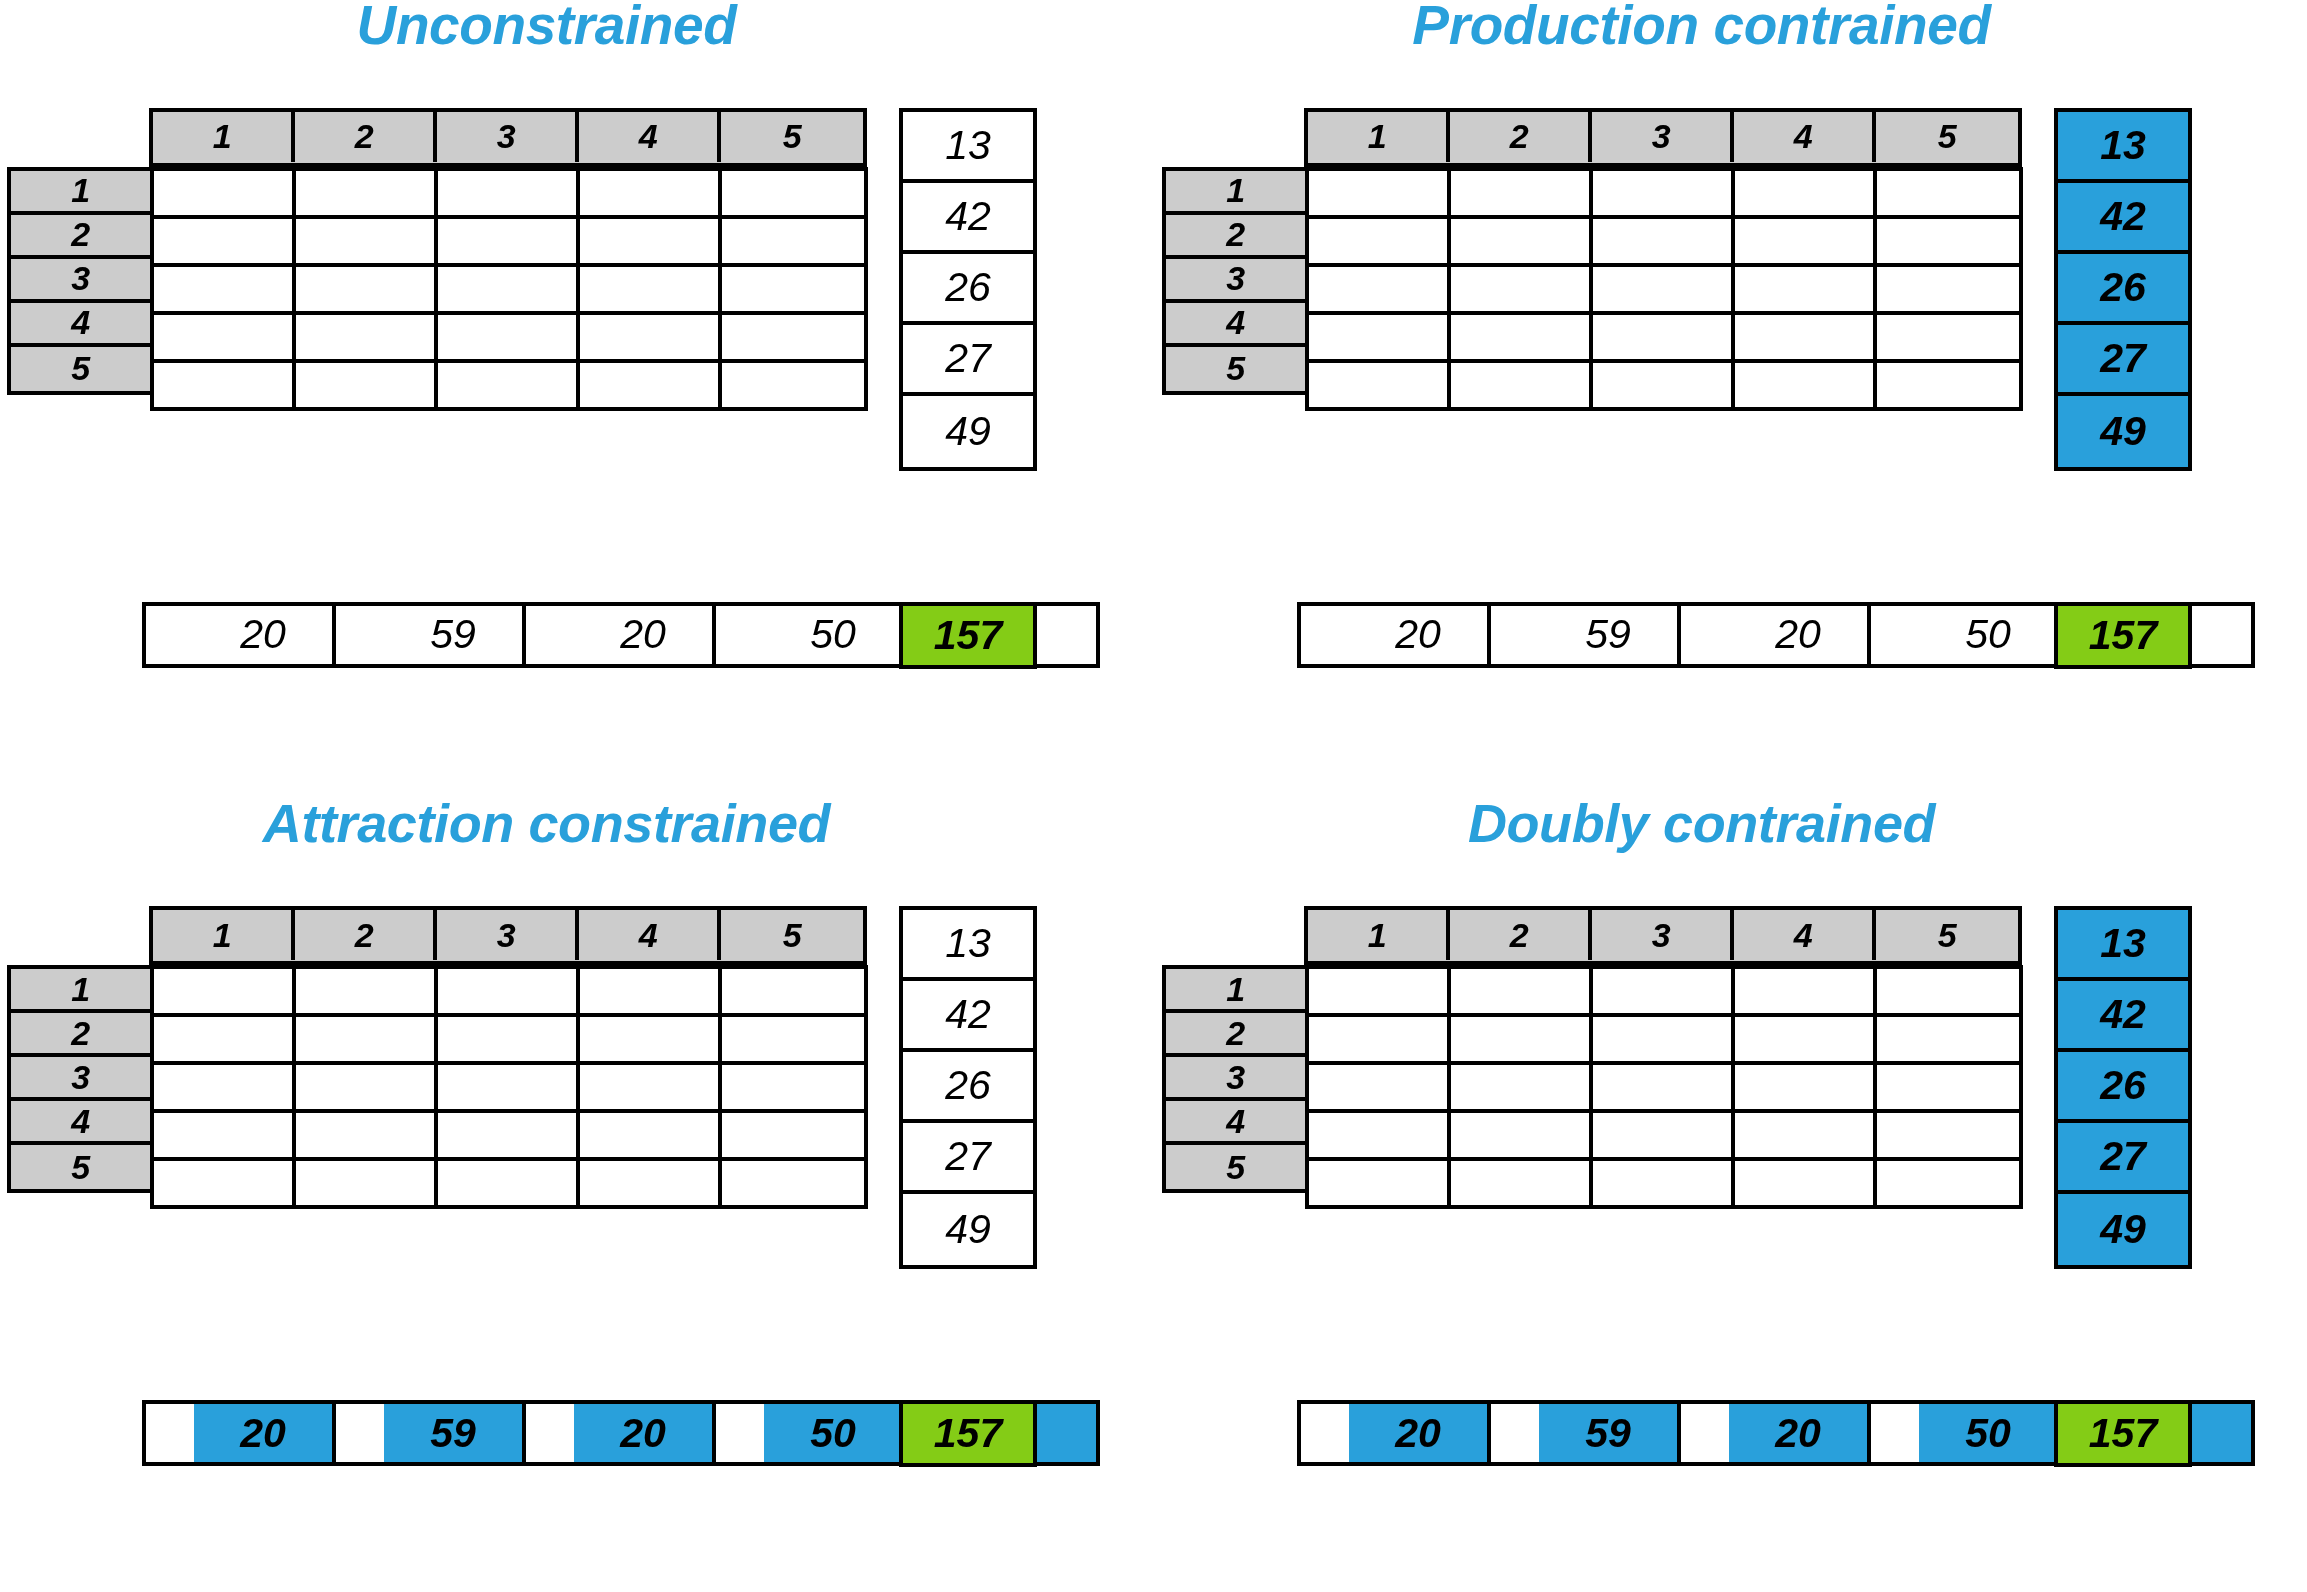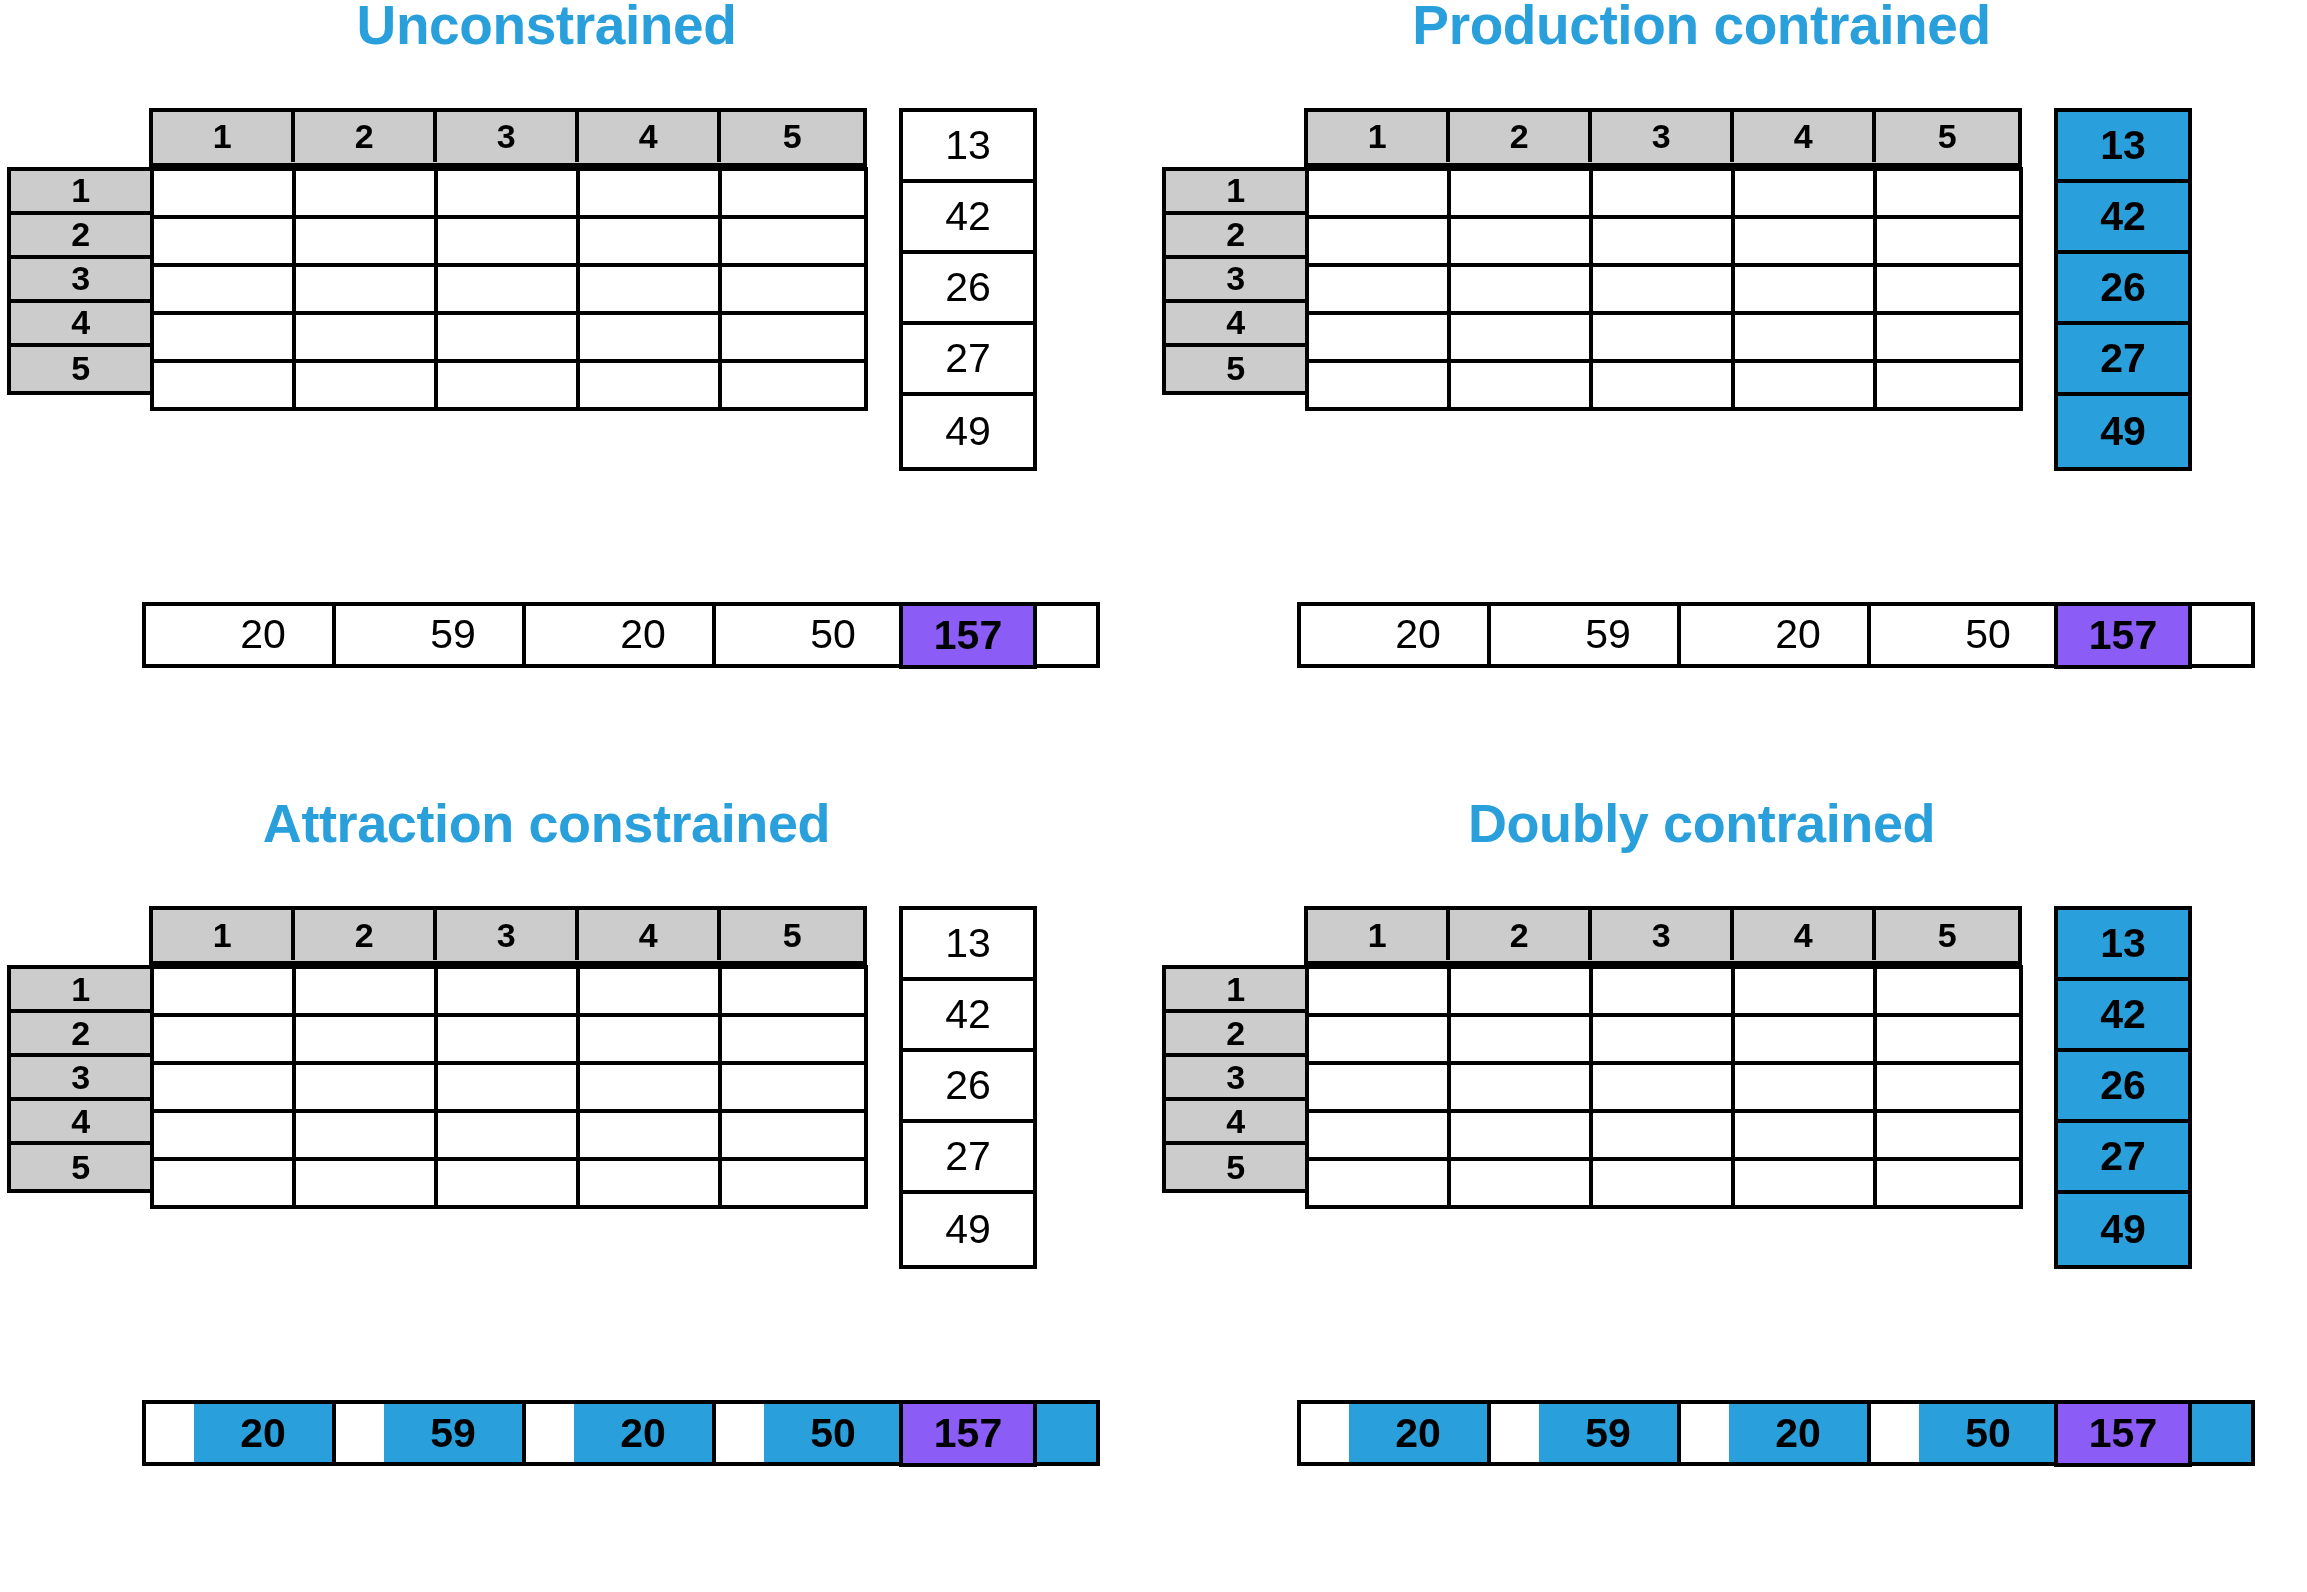--- a/index.html
+++ b/index.html
@@ -11,20 +11,21 @@
     width: 2307px;
     height: 1593px;
     font-family: "Liberation Sans", sans-serif;
     overflow: hidden;
   }
 
   .sheet {
     position: relative;
     width: 2307px;
     height: 1489px;
+    font-style: italic;
   }
 
   
   .panel {
     position: absolute;
     width: 1146px;
     height: 782px;
   }
   .panel.p0 { left: 0px;    top: -7.1px;   }
   .panel.p1 { left: 1155px; top: -7.1px;   }
@@ -187,21 +188,21 @@
 
   
   .total-cell {
     position: absolute;
     left: 899px;
     top: 609px;
     width: 138px;
     height: 67px;
     border: 4.4px solid #000;
     box-sizing: border-box;
-    background: #8b5cf6;
+    background: #84cc16;
     display: flex;
     align-items: center;
     justify-content: center;
     font-size: 41px;
     font-weight: 700;
     color: #000;
   }
 </style>
 </head>
 <body>

